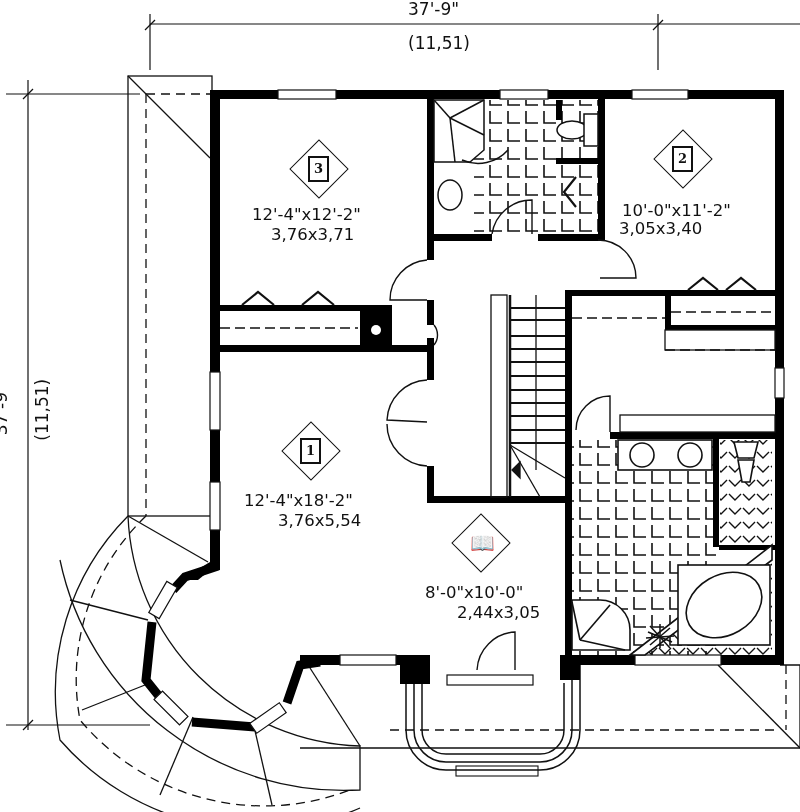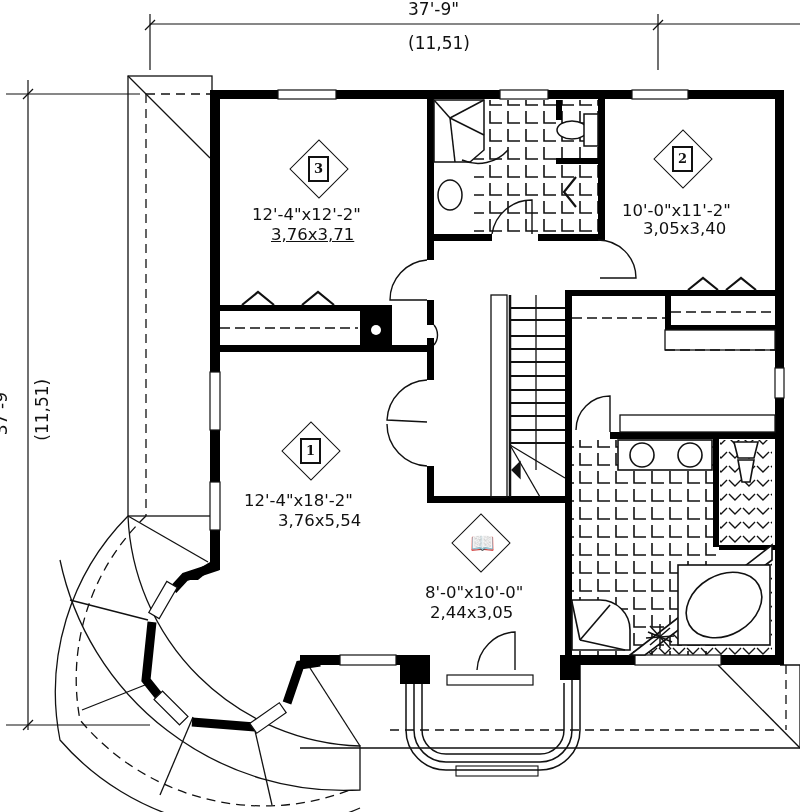--- a/index.html
+++ b/index.html
@@ -222,35 +222,35 @@
 
 <div class="lbl dimtxt" style="left:408px; top:0px;">37'-9"</div>
 <div class="lbl dimtxt" style="left:408px; top:34px;">(11,51)</div>
 <div class="lbl dimtxt" style="left:-24px; top:400px; transform:rotate(-90deg);">37'-9"</div>
 <div class="lbl dimtxt" style="left:12px; top:400px; transform:rotate(-90deg);">(11,51)</div>
 
 <div>
   <div class="badge" style="left:298px; top:148px;"></div>
   <div class="badge-inner" style="left:308px; top:156px;">3</div>
   <div class="lbl roomtxt" style="left:252px; top:206px;">12'-4"x12'-2"</div>
-  <div class="lbl roomtxt" style="left:271px; top:226px;text-decoration:underline;">3,76x3,71</div>
+  <div class="lbl roomtxt" style="left:271px; top:226px;">3,76x3,71</div>
 </div>
 
 <div>
   <div class="badge" style="left:662px; top:138px;"></div>
   <div class="badge-inner" style="left:672px; top:146px;">2</div>
   <div class="lbl roomtxt" style="left:622px; top:202px;">10'-0"x11'-2"</div>
-  <div class="lbl roomtxt" style="left:643px; top:220px;">3,05x3,40</div>
+  <div class="lbl roomtxt" style="left:619px; top:220px;">3,05x3,40</div>
 </div>
 
 <div>
   <div class="badge" style="left:290px; top:430px;"></div>
   <div class="badge-inner" style="left:300px; top:438px;">1</div>
   <div class="lbl roomtxt" style="left:244px; top:492px;">12'-4"x18'-2"</div>
   <div class="lbl roomtxt" style="left:278px; top:512px;">3,76x5,54</div>
 </div>
 
 <div>
   <div class="badge" style="left:460px; top:522px;"></div>
   <div class="book-icon" style="left:470px; top:533px;">📖</div>
   <div class="lbl roomtxt" style="left:425px; top:584px;">8'-0"x10'-0"</div>
-  <div class="lbl roomtxt" style="left:430px; top:604px;">2,44x3,05</div>
+  <div class="lbl roomtxt" style="left:457px; top:604px;">2,44x3,05</div>
 </div>
 
 </body></html>

